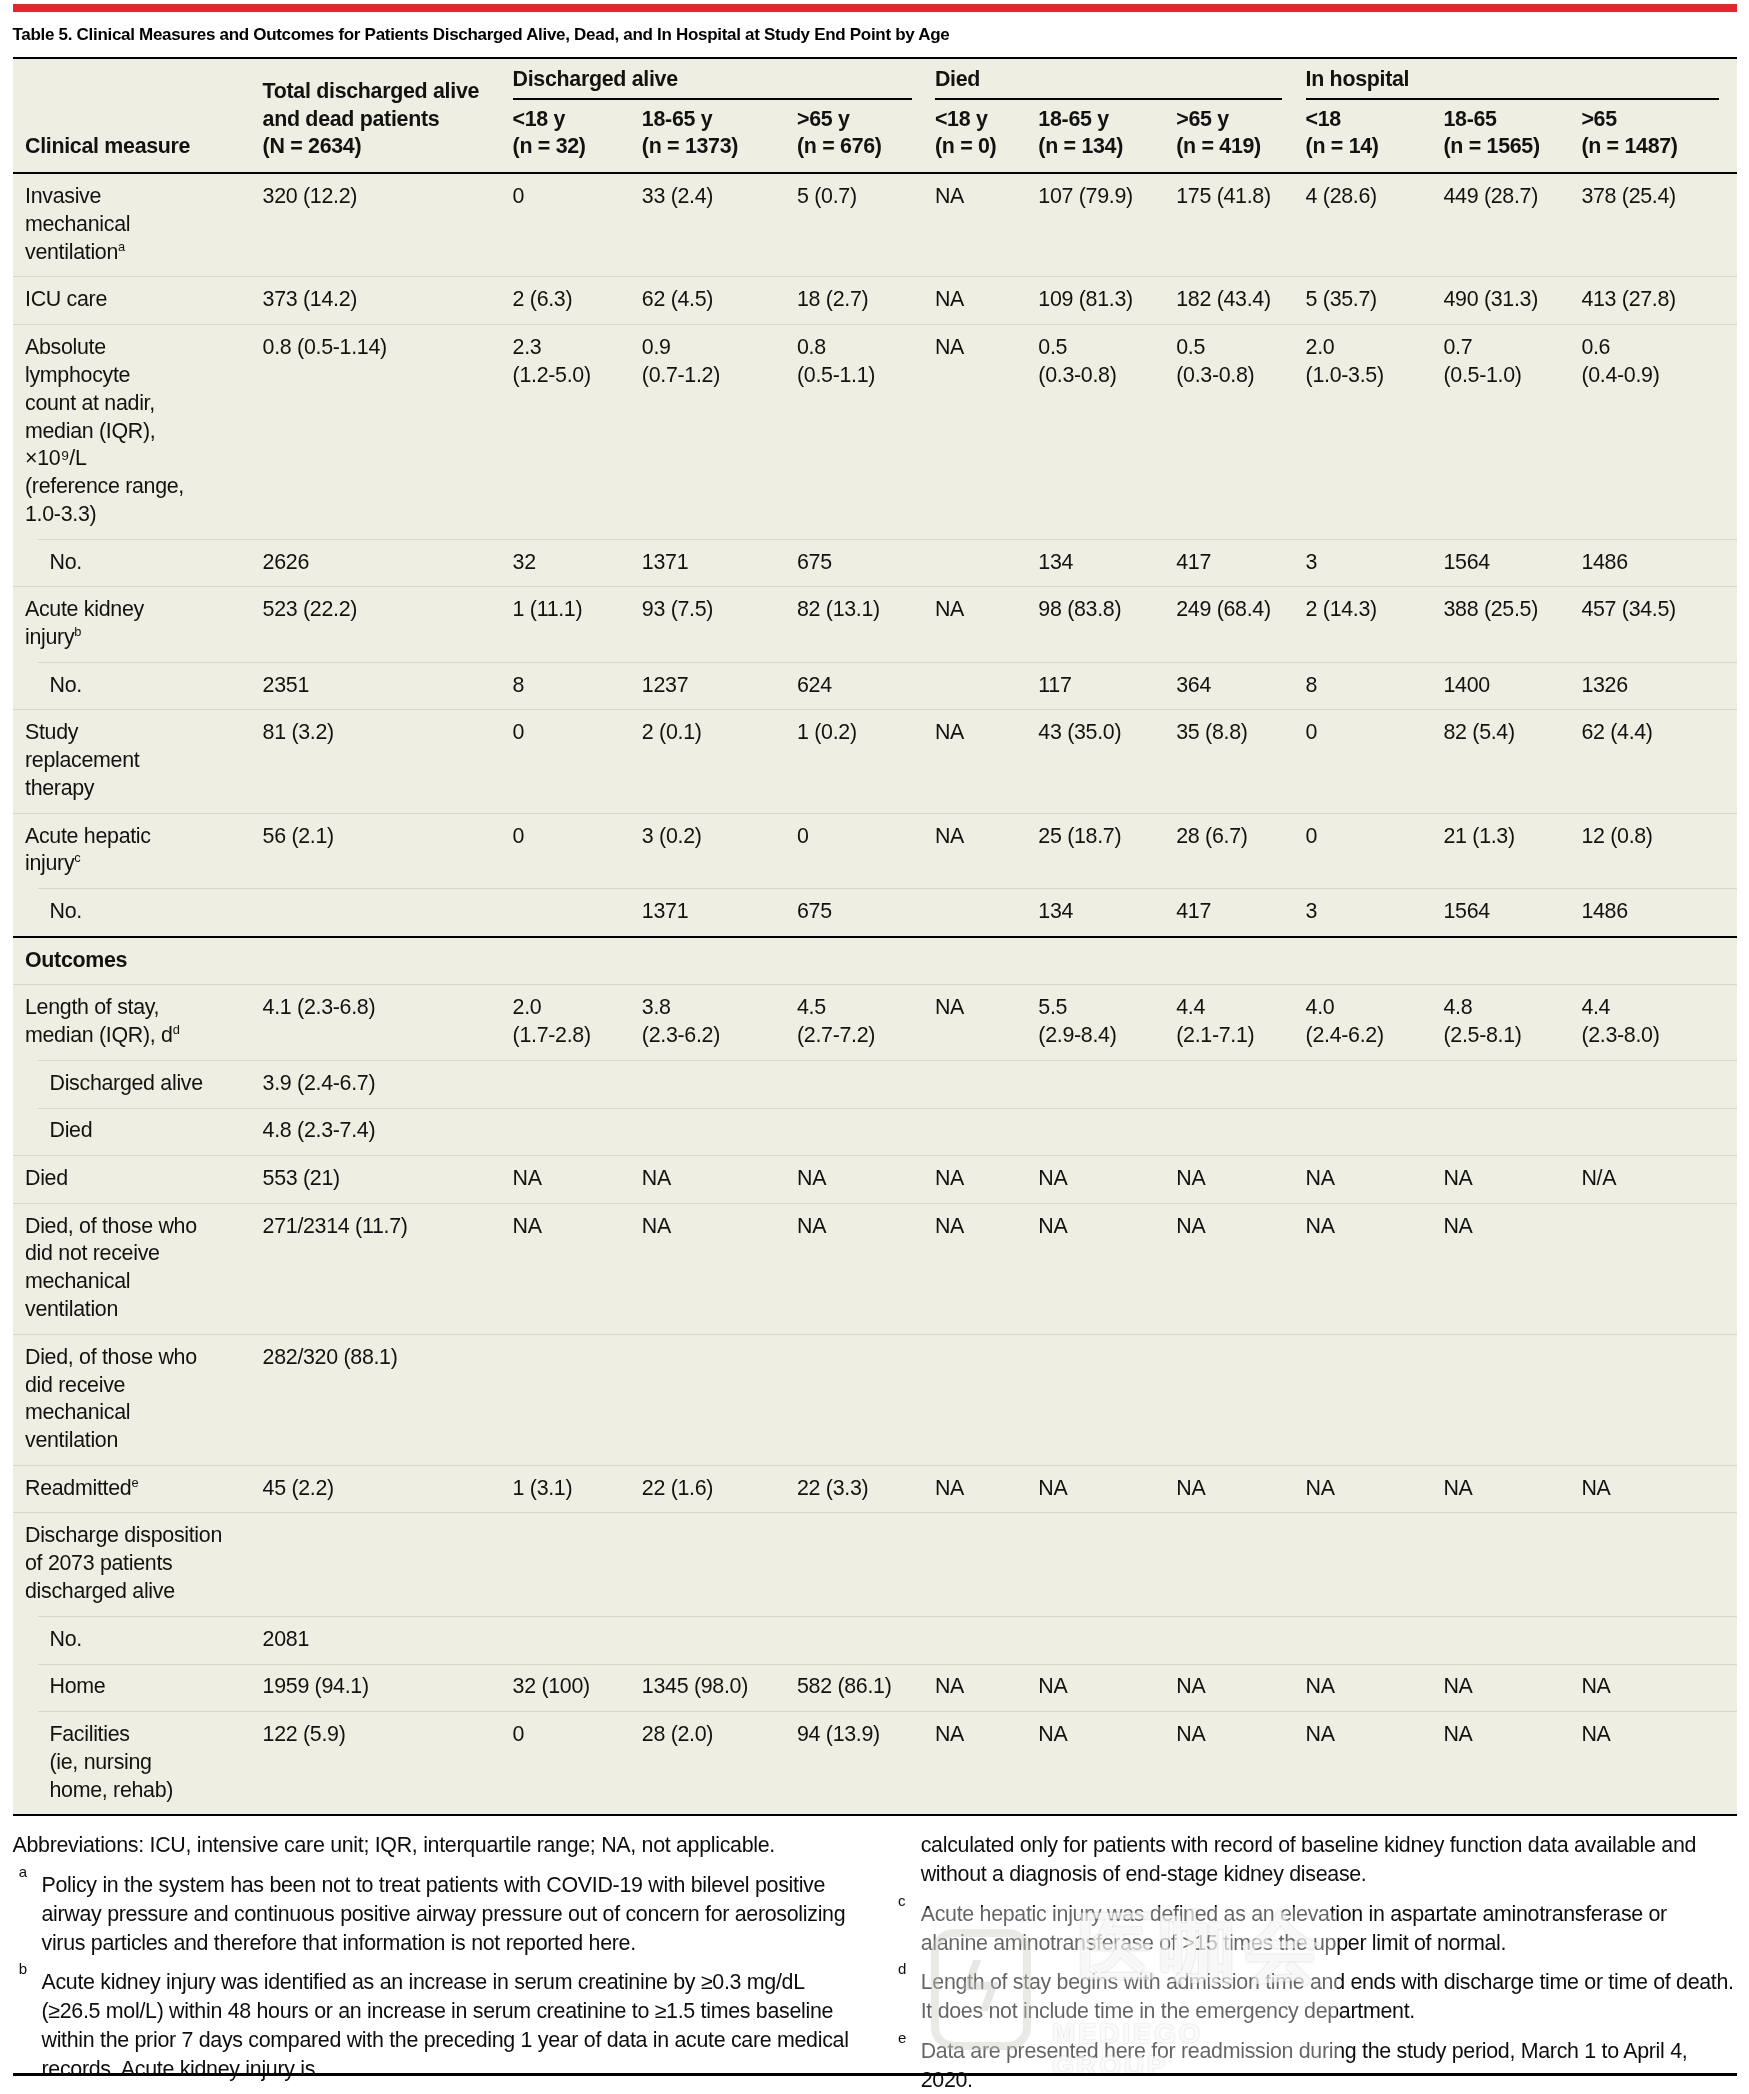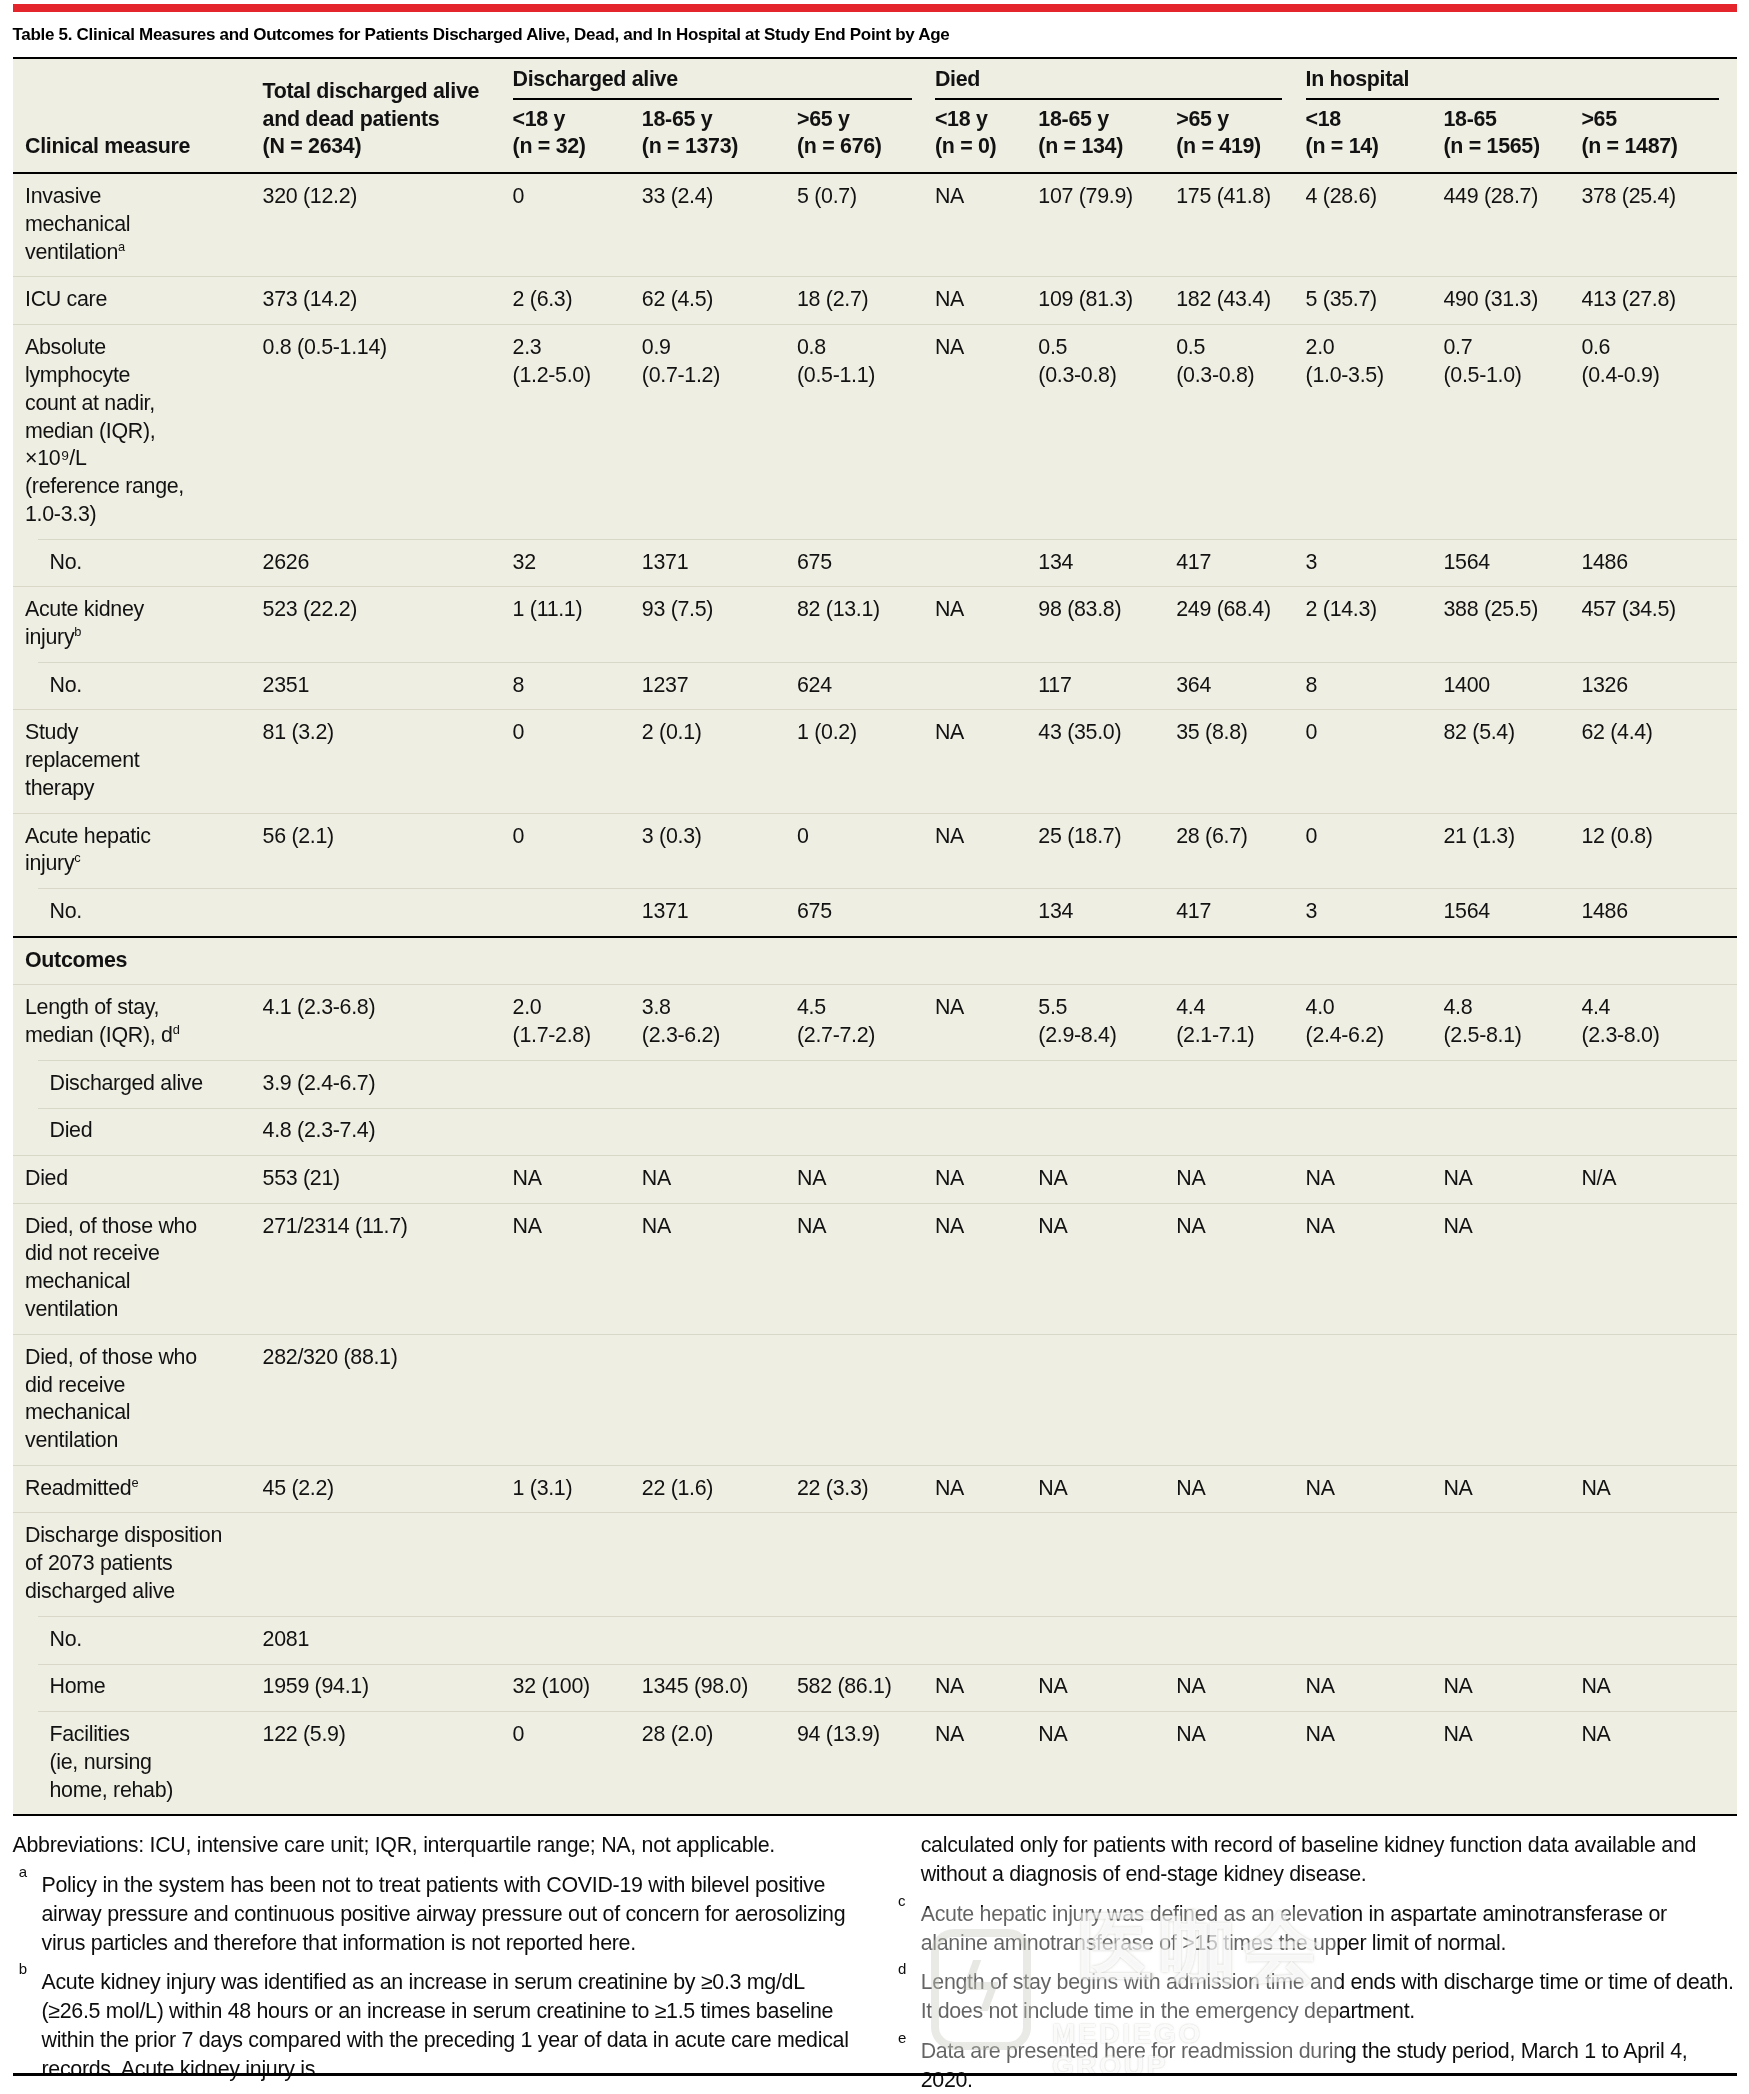--- a/index.html
+++ b/index.html
@@ -223,21 +223,21 @@
           <td>35 (8.8)</td>
           <td>0</td>
           <td>82 (5.4)</td>
           <td>62 (4.4)</td>
         </tr>
         <tr>
           <td class="lbl">Acute hepatic
 injury<sup>c</sup></td>
           <td>56 (2.1)</td>
           <td>0</td>
-          <td>3 (0.3)</td>
+          <td>3 (0.2)</td>
           <td>0</td>
           <td>NA</td>
           <td>25 (18.7)</td>
           <td>28 (6.7)</td>
           <td>0</td>
           <td>21 (1.3)</td>
           <td>12 (0.8)</td>
         </tr>
         <tr class="indent">
           <td class="lbl">No.</td>

